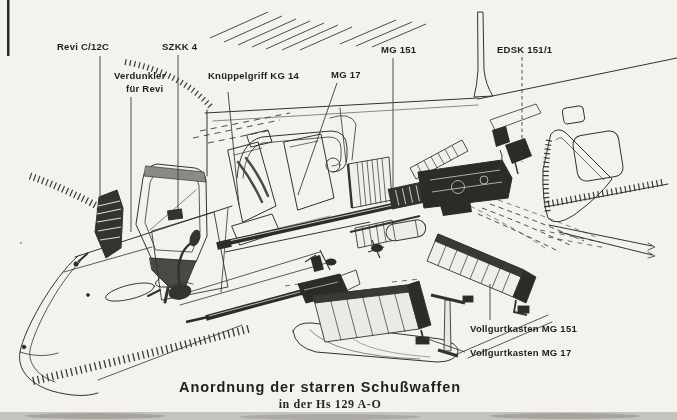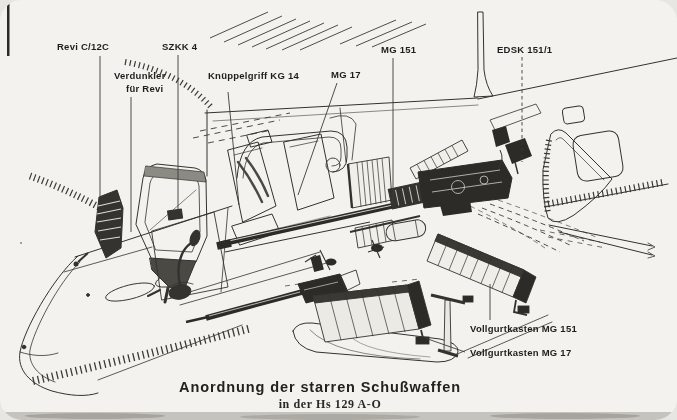--- a/index.html
+++ b/index.html
@@ -1,17 +1,17 @@
 <!DOCTYPE html>
 <html><head>
 <meta charset="utf-8">
 <style>
   html,body{margin:0;padding:0;background:#e8e6e2;}
   .page{position:relative;width:677px;height:420px;background:#f3f2ee;overflow:hidden;
-        font-family:"Liberation Sans",sans-serif;border-radius:22px;}
+        font-family:"Liberation Sans",sans-serif;}
   svg{display:block;}
   .callout{font-family:"Liberation Sans",sans-serif;font-size:9.5px;font-weight:700;
            fill:#1f1e1c;letter-spacing:.25px;}
   .caption-main{font-family:"Liberation Sans",sans-serif;font-size:14.5px;font-weight:700;
            fill:#23221f;letter-spacing:.9px;}
   .caption-sub{font-family:"Liberation Serif",serif;font-size:12px;font-weight:700;
            fill:#2a2926;letter-spacing:.6px;}
 </style>
 </head>
 <body>

